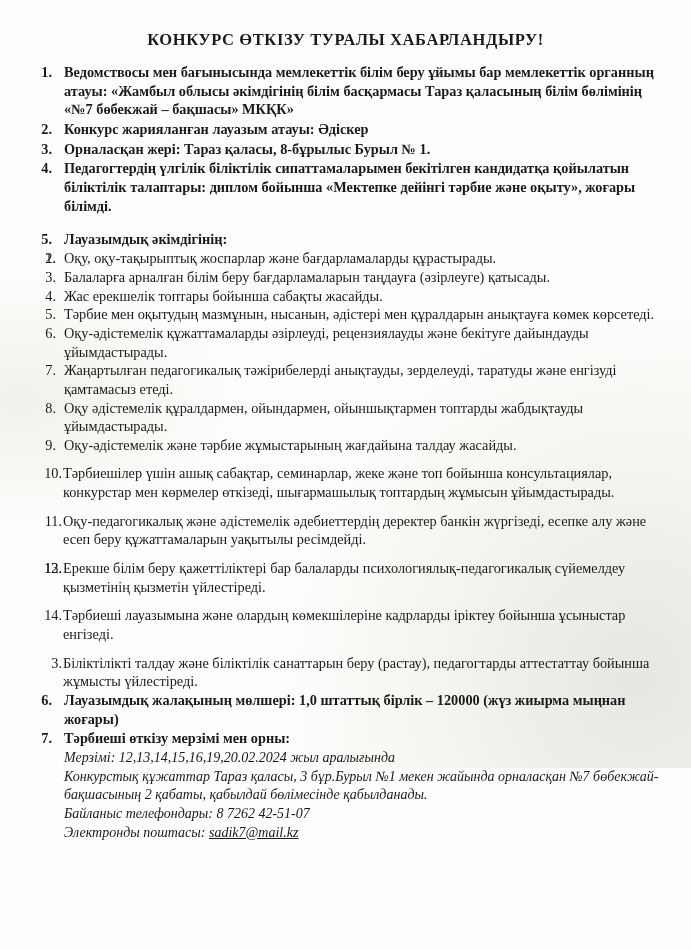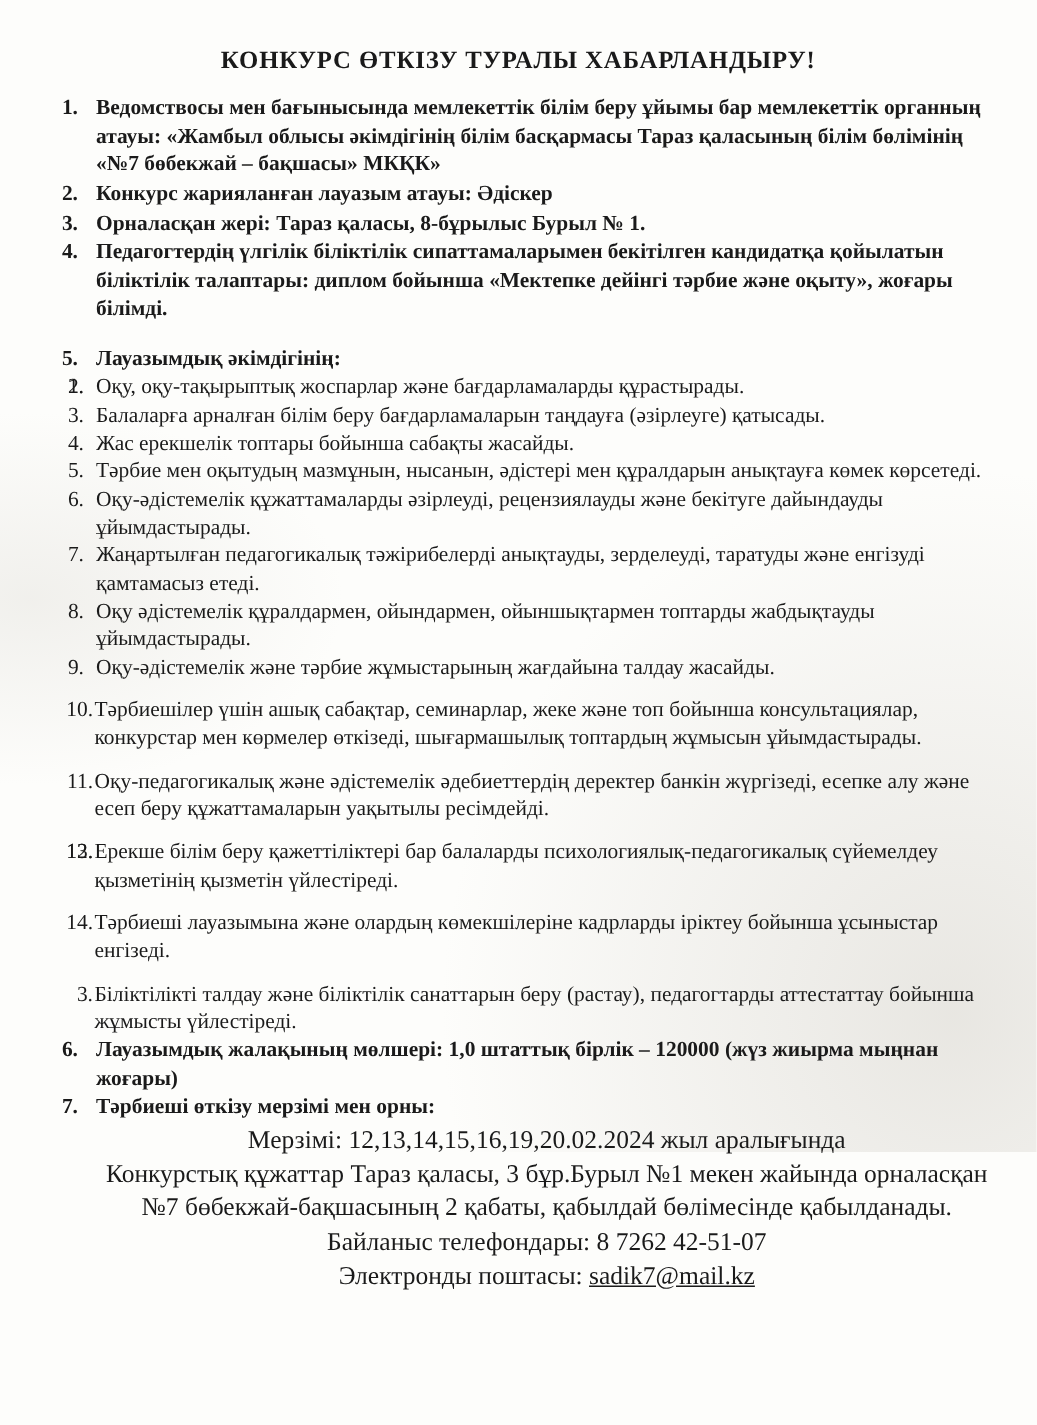--- a/index.html
+++ b/index.html
@@ -85,23 +85,24 @@
     width: 36px;
   }
   .duty.wide {
     padding-left: 37px;
     margin-top: 10px;
   }
 
   
   .subline {
     padding-left: 38px;
-    font-size: 17px;
+    font-size: 14px;
     line-height: 1.33;
-    text-align: center;
+    text-align: left;
+    font-style: italic;
   }
 
   .email-link {
     text-decoration: underline;
     color: #1a1a1a;
   }
 
   .nowrap { white-space: nowrap; }
 </style>
 </head>

